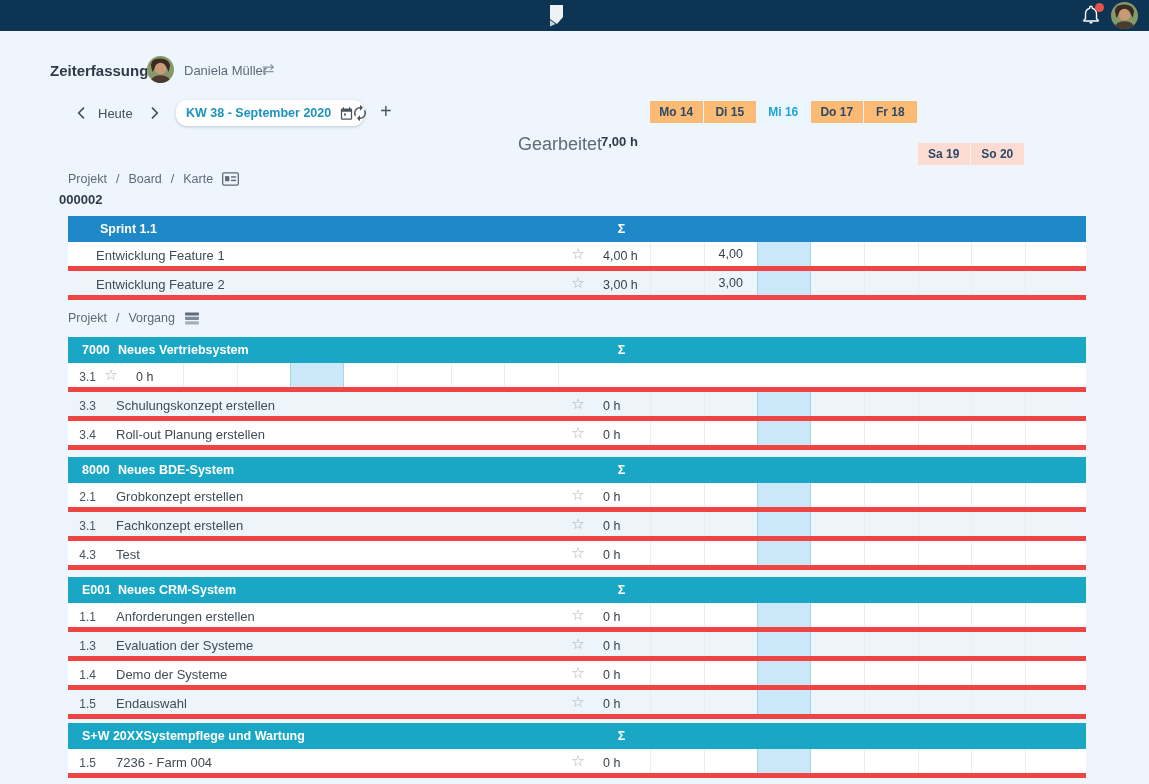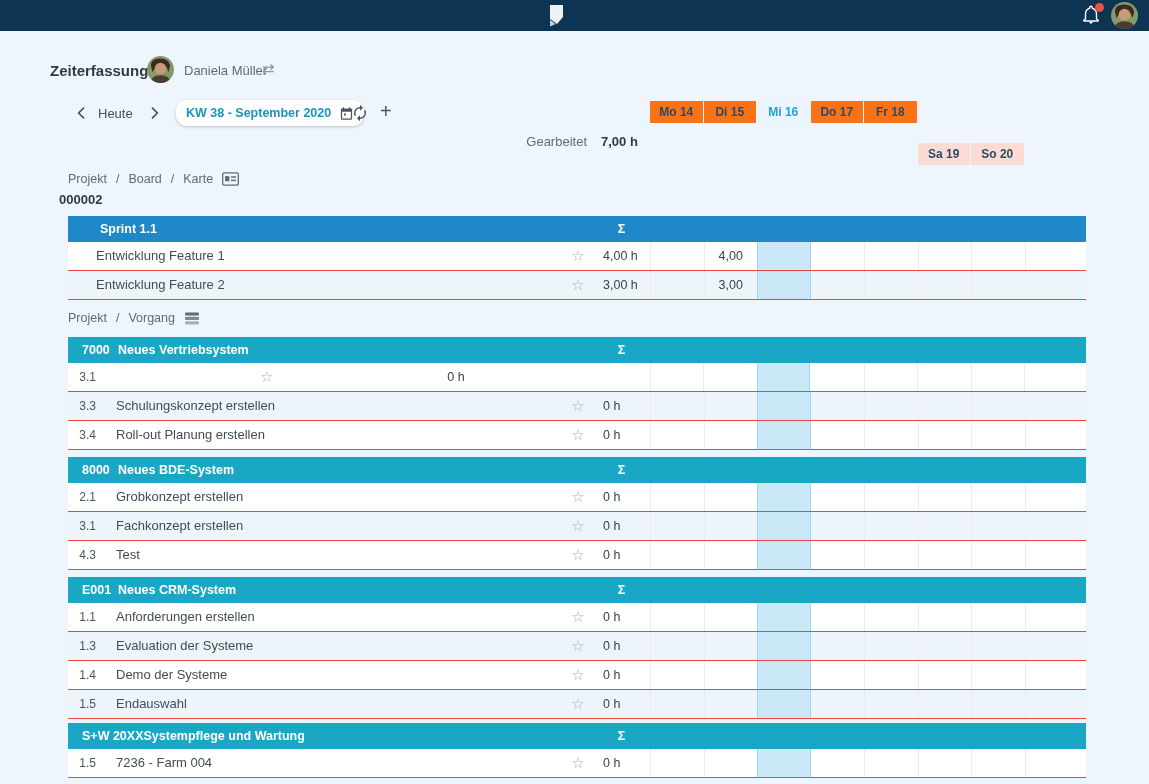--- a/index.html
+++ b/index.html
@@ -29,32 +29,32 @@
                background:#fff; border-radius:11px; box-shadow:0 1px 3px rgba(40,60,80,.25);
                display:flex; align-items:center; gap:8px; cursor:pointer; }
   .week-label { font-size:12.5px; font-weight:bold; color:#1b93bf; white-space:nowrap; }
   .refresh-btn { position:absolute; left:351px; top:104px; cursor:pointer; }
   .plus-btn { position:absolute; left:380px; top:100px; font-size:20px; color:#4a555e; cursor:pointer; }
 
   
   .day-header { position:absolute; left:650px; top:101px; display:flex; gap:1px; }
   .day-cell { width:52.5px; height:22px; display:flex; align-items:center; justify-content:center;
               font-size:12px; font-weight:bold; cursor:pointer; }
-  .day-weekday { background:#f97316; color:#2a4a66; }
+  .day-weekday { background:#fdba74; color:#2a4a66; }
   .day-today   { background:#e9f6fd; color:#1ea2d9; }
   .day-weekend { background:#fcdcd2; color:#2a4a66;margin-top:42px; }
 
   
   .summary-cells { position:absolute; left:650px; top:123px; width:375px; height:37px; background:#fff; display:flex; }
   .sum-day { width:53.5px; border-left:1px solid #e8eef3; display:flex; align-items:center;
              justify-content:center; font-size:13px; color:#37424b; }
   .sum-day:last-child { border-right:1px solid #e8eef3; }
   .sum-day.hl { background:#cbe8f8; border-left:1px solid #a2d6f0; border-right:1px solid #a2d6f0; }
   .sum-day.after-hl { border-left:none; }
-  .gearb-label { position:absolute; left:435px; top:134px; width:152px; text-align:right; font-size:13px; color:#5d6b76; }
+  .gearb-label { position:absolute; left:450px; top:134px; width:152px; text-align:right; font-size:18px; color:#5d6b76; }
   .gearb-value { position:absolute; left:601px; top:134px; font-size:13px; font-weight:bold; color:#2e3b46; }
 
   
   .crumb { position:absolute; font-size:12.5px; color:#5d6b76; display:flex; align-items:center; gap:9px; }
   .crumb1 { left:68px; top:172px; }
   .crumb2 { left:68px; top:311px; }
   .crumb span.item { cursor:pointer; }
   .card-number { position:absolute; left:59px; top:192px; font-size:13px; font-weight:bold; color:#2e3b46; }
 
   
@@ -63,21 +63,21 @@
   .thead { height:26px; display:flex; align-items:center; color:#fff; font-size:12.5px; font-weight:bold; }
   .thead.board { background:#1e88c9; }
   .thead.vorgang { background:#1aa7c5; }
   .thead .code { min-width:50px; padding-left:14px; }
   .thead .title { }
   .thead.board .title { padding-left:32px; }
   .thead .flexfill { flex:1; }
   .thead .sum-head { width:57px; text-align:center; }
   .thead .days-head { width:436px; }
   .trow { height:29px; display:flex; align-items:stretch; background:#fff;
-          border-bottom:1px solid #ef4444; cursor:pointer;justify-content:space-between; }
+          border-bottom:5px solid #ef4444; cursor:pointer; }
   .trow.alt { background:#edf5fb; }
   .num  { width:28px; text-align:right; font-size:12px; color:#49545d; line-height:28px; }
   .name { flex:1; font-size:13px; color:#414c55; line-height:28px; padding-left:20px;
           white-space:nowrap; overflow:hidden; }
   .name.noindex { padding-left:28px; }
   .star-cell { width:30px; display:flex; align-items:center; justify-content:center;
                color:#a9b2ba; font-size:15px; cursor:pointer; }
   .sum-cell { width:57px; font-size:12.5px; color:#37424b; line-height:28px; padding-left:10px; }
   .days { width:436px; display:flex; }
   .dcell { width:53.5px; border-left:1px solid #e7edf2; display:flex; align-items:center;

